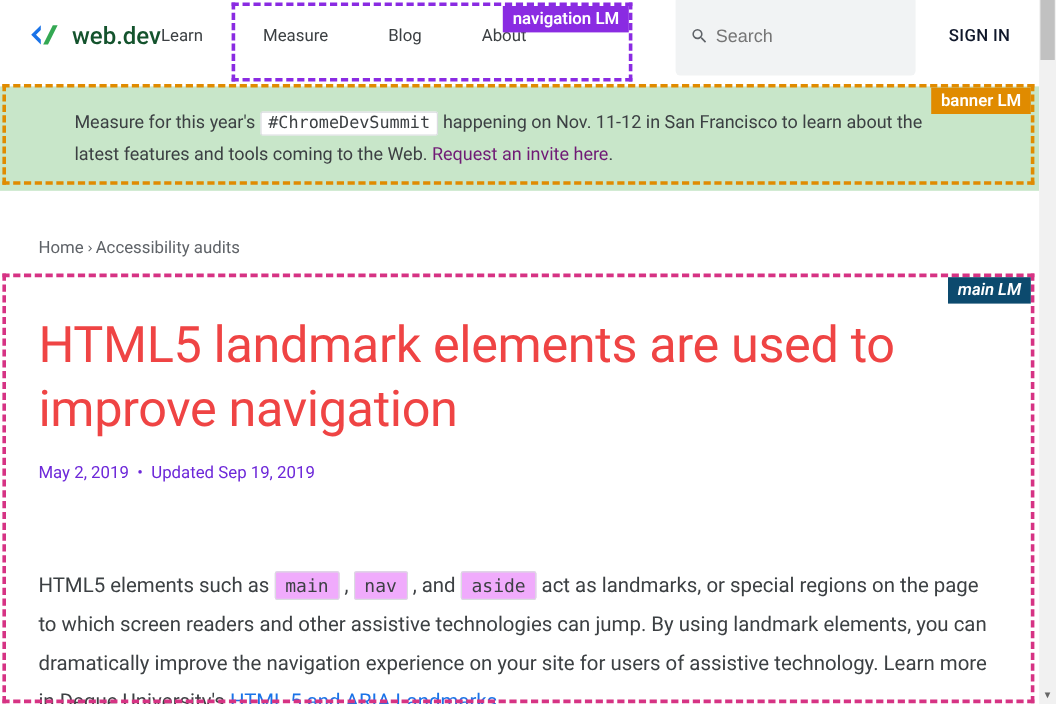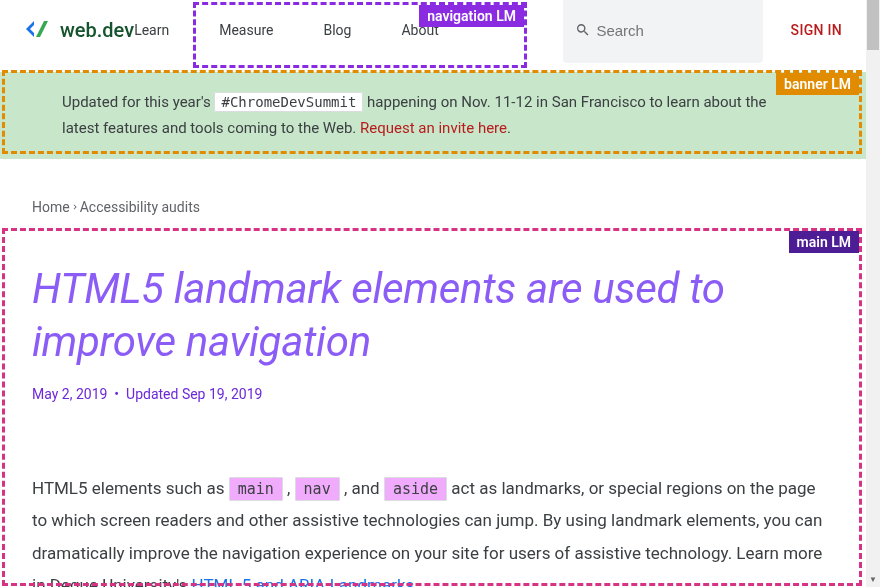--- a/index.html
+++ b/index.html
@@ -87,21 +87,21 @@
     background: transparent;
     outline: none;
     font-size: 15px;
     color: #5f6368;
     width: 100%;
   }
   .signin {
     margin-left: 28px;
     font-size: 14px;
     font-weight: 500;
-    color: #b91c1c;
+    color: #0f172a;
     cursor: pointer;
     letter-spacing: 0.3px;
   }
 
   
   .lm-box {
     position: absolute;
     border: 3px dashed;
     pointer-events: none;
   }
@@ -138,64 +138,64 @@
     top: 0px;
   }
   .lm-main-box {
     border-color: #d63384;
     left: 2px;
     top: 228px;
     width: 860px;
     height: 358px;
   }
   .lm-main-label {
-    background: #4c1d95;
+    background: #0c4a6e;
     right: 0px;
     top: 0px;
+    font-style: italic;
   }
 
   
   .banner {
     background: #c8e6c9;
     padding: 18px 62px;
     font-size: 15px;
     line-height: 1.7;
     color: #3c4043;
     margin-top: 12px;
   }
   .banner code {
     background: #fff;
     border: 1px solid #dadce0;
     padding: 1px 6px;
     font-family: ui-monospace, Menlo, Consolas, monospace;
     font-size: 14px;
     border-radius: 2px;
     text-align: center;
   }
-  .banner a { color: #b91c1c; text-decoration: none; }
+  .banner a { color: #701a75; text-decoration: none; }
 
   
   .breadcrumb {
     padding: 40px 32px 0 32px;
     font-size: 14px;
     color: #5f6368;
     display: flex;
     align-items: center;
   }
   .article {
     padding: 30px 32px 0 32px;
   }
   .article h1 {
     font-size: 42px;
     font-weight: 400;
     line-height: 1.25;
-    color: #8b5cf6;
+    color: #ef4444;
     margin-top: 18px;
     letter-spacing: -0.3px;
-    font-style: italic;
   }
   .meta {
     margin-top: 18px;
     font-size: 14px;
     color: #6d28d9;
   }
   .body-text {
     margin-top: 70px;
     font-size: 17px;
     line-height: 1.9;
@@ -233,21 +233,21 @@
     <div class="search-wrap">
       <svg width="18" height="18" viewBox="0 0 24 24" fill="#5f6368">
         <path d="M15.5 14h-.79l-.28-.27A6.471 6.471 0 0016 9.5 6.5 6.5 0 109.5 16c1.61 0 3.09-.59 4.23-1.57l.27.28v.79l5 4.99L20.49 19l-4.99-5zm-6 0C7.01 14 5 11.99 5 9.5S7.01 5 9.5 5 14 7.01 14 9.5 11.99 14 9.5 14z"></path>
       </svg>
       <input class="search-input" placeholder="Search" style="">
     </div>
     <div class="signin">SIGN IN</div>
   </div>
 
   <div class="banner">
-    <span>Updated for this year's </span><code>#ChromeDevSummit</code><span> happening on Nov. 11-12 in San Francisco to learn about the latest features and tools coming to the Web. </span><a href="#">Request an invite here</a><span>.</span>
+    <span>Measure for this year's </span><code>#ChromeDevSummit</code><span> happening on Nov. 11-12 in San Francisco to learn about the latest features and tools coming to the Web. </span><a href="#">Request an invite here</a><span>.</span>
   </div>
 
   <div class="breadcrumb">
     <span>Home</span>
     <svg width="10" height="10" viewBox="0 0 24 24" fill="#5f6368">
         <path d="M8.59 16.59L13.17 12 8.59 7.41 10 6l6 6-6 6-1.41-1.41z"></path>
       </svg>
     <span>Accessibility audits</span>
   </div>
 

